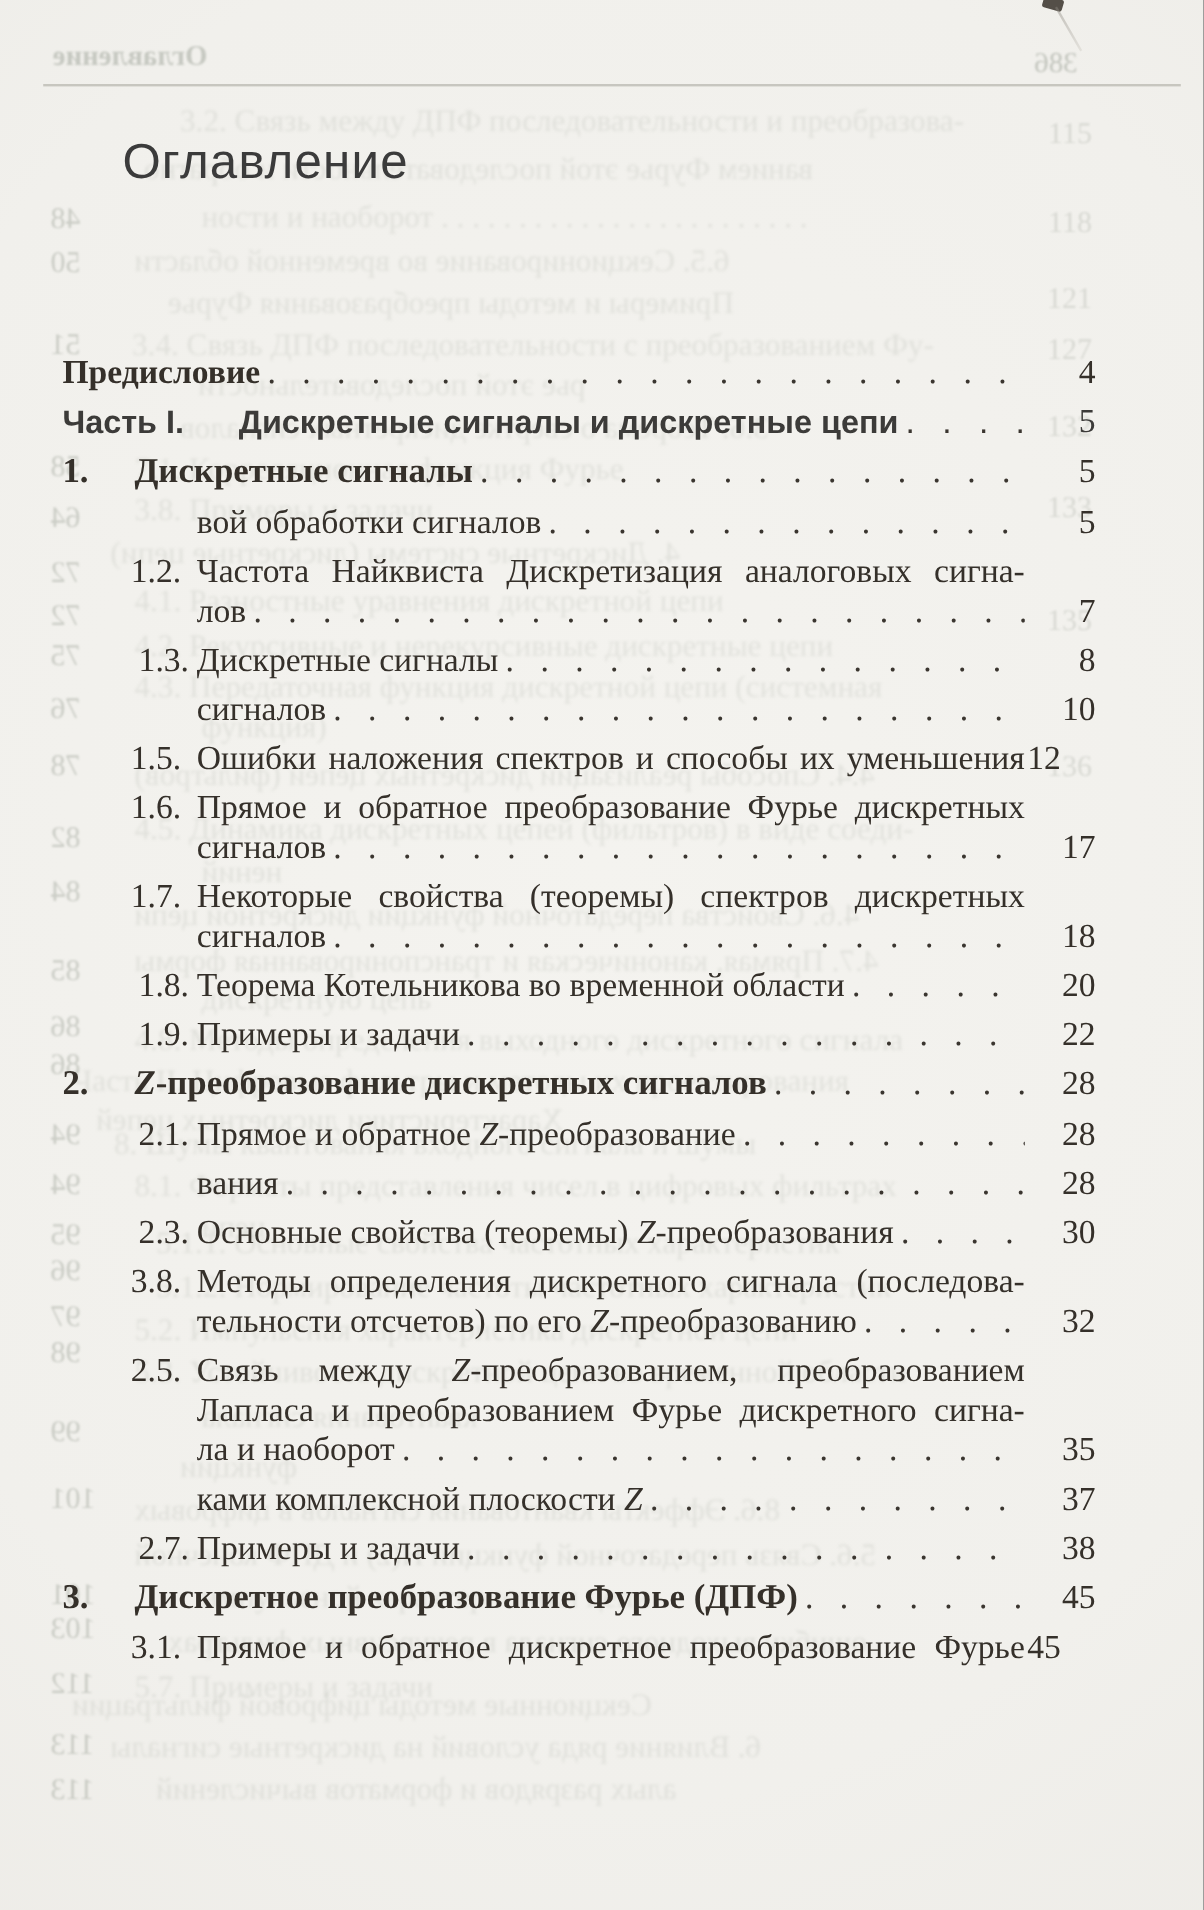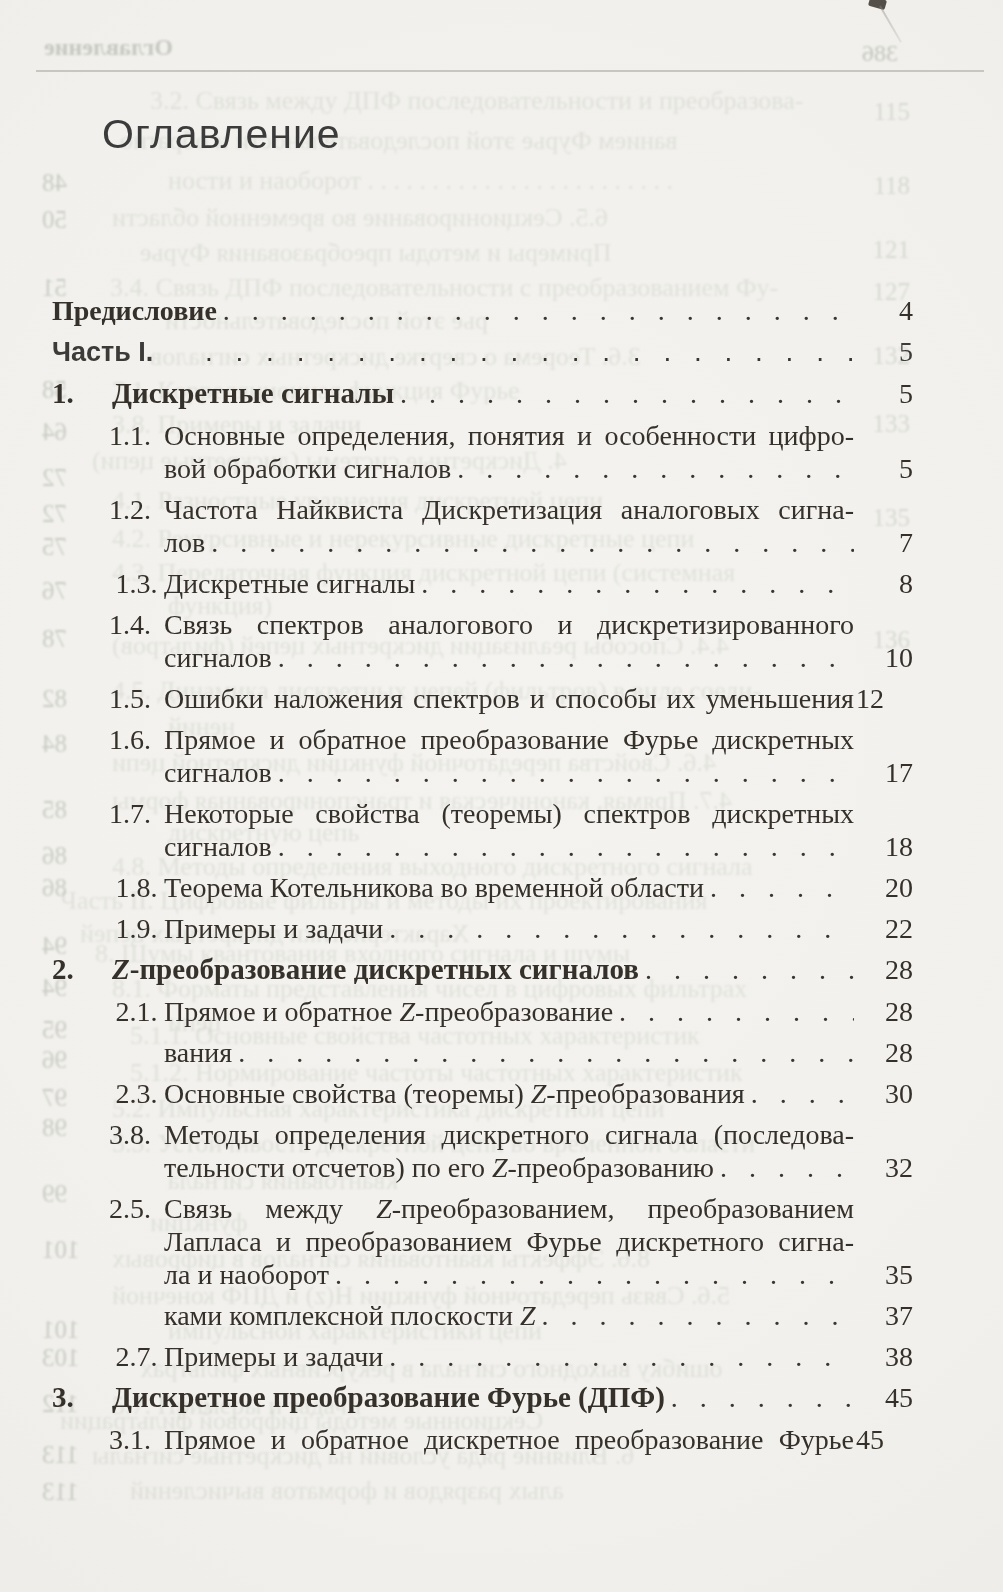--- a/index.html
+++ b/index.html
@@ -192,34 +192,34 @@
       <div class="entry pre">
         <div class="line first flexline">
           <span class="txt">Предисловие</span>
           <span class="leader">. . . . . . . . . . . . . . . . . . . . . . . . . . . . . . . . . . . . . . . . . . . . . . . . . . . . . . . . . . . . . . . . . . . . . . . . . . . . . . . . </span>
           <span class="pagenum">4</span>
         </div>
       </div>
       <div class="entry part">
         <div class="line first flexline">
           <span class="label">Часть I.</span>
+          <span class="txt">Дискретные сигналы и дискретные цепи</span>
           <span class="leader">. . . . . . . . . . . . . . . . . . . . . . . . . . . . . . . . . . . . . . . . . . . . . . . . . . . . . . . . . . . . . . . . . . . . . . . . . . . . . . . . </span>
           <span class="pagenum">5</span>
         </div>
       </div>
       <div class="entry chapter">
         <div class="line first flexline">
           <span class="label">1.</span>
           <span class="txt">Дискретные сигналы</span>
           <span class="leader">. . . . . . . . . . . . . . . . . . . . . . . . . . . . . . . . . . . . . . . . . . . . . . . . . . . . . . . . . . . . . . . . . . . . . . . . . . . . . . . . </span>
           <span class="pagenum">5</span>
         </div>
       </div>
       <div class="entry sub">
-        <div class="line first justify"><span class="label">1.1.</span><span class="txt">Основные определения, понятия и особенности цифро-</span></div>
         <div class="line flexline">
           <span class="txt">вой обработки сигналов</span>
           <span class="leader">. . . . . . . . . . . . . . . . . . . . . . . . . . . . . . . . . . . . . . . . . . . . . . . . . . . . . . . . . . . . . . . . . . . . . . . . . . . . . . . . </span>
           <span class="pagenum">5</span>
         </div>
       </div>
       <div class="entry sub">
         <div class="line first justify"><span class="label">1.2.</span><span class="txt">Частота Найквиста Дискретизация аналоговых сигна-</span></div>
         <div class="line flexline">
           <span class="txt">лов</span>
@@ -229,21 +229,20 @@
       </div>
       <div class="entry sub">
         <div class="line first flexline">
           <span class="label">1.3.</span>
           <span class="txt">Дискретные сигналы</span>
           <span class="leader">. . . . . . . . . . . . . . . . . . . . . . . . . . . . . . . . . . . . . . . . . . . . . . . . . . . . . . . . . . . . . . . . . . . . . . . . . . . . . . . . </span>
           <span class="pagenum">8</span>
         </div>
       </div>
       <div class="entry sub">
-        <div class="line first justify"><span class="label">1.4.</span><span class="txt">Связь спектров аналогового и дискретизированного</span></div>
         <div class="line flexline">
           <span class="txt">сигналов</span>
           <span class="leader">. . . . . . . . . . . . . . . . . . . . . . . . . . . . . . . . . . . . . . . . . . . . . . . . . . . . . . . . . . . . . . . . . . . . . . . . . . . . . . . . </span>
           <span class="pagenum">10</span>
         </div>
       </div>
       <div class="entry sub">
         <div class="line first justify"><span class="label">1.5.</span><span class="txt">Ошибки наложения спектров и способы их уменьшения</span><span class="pagenum">12</span></div>
       </div>
       <div class="entry sub">

